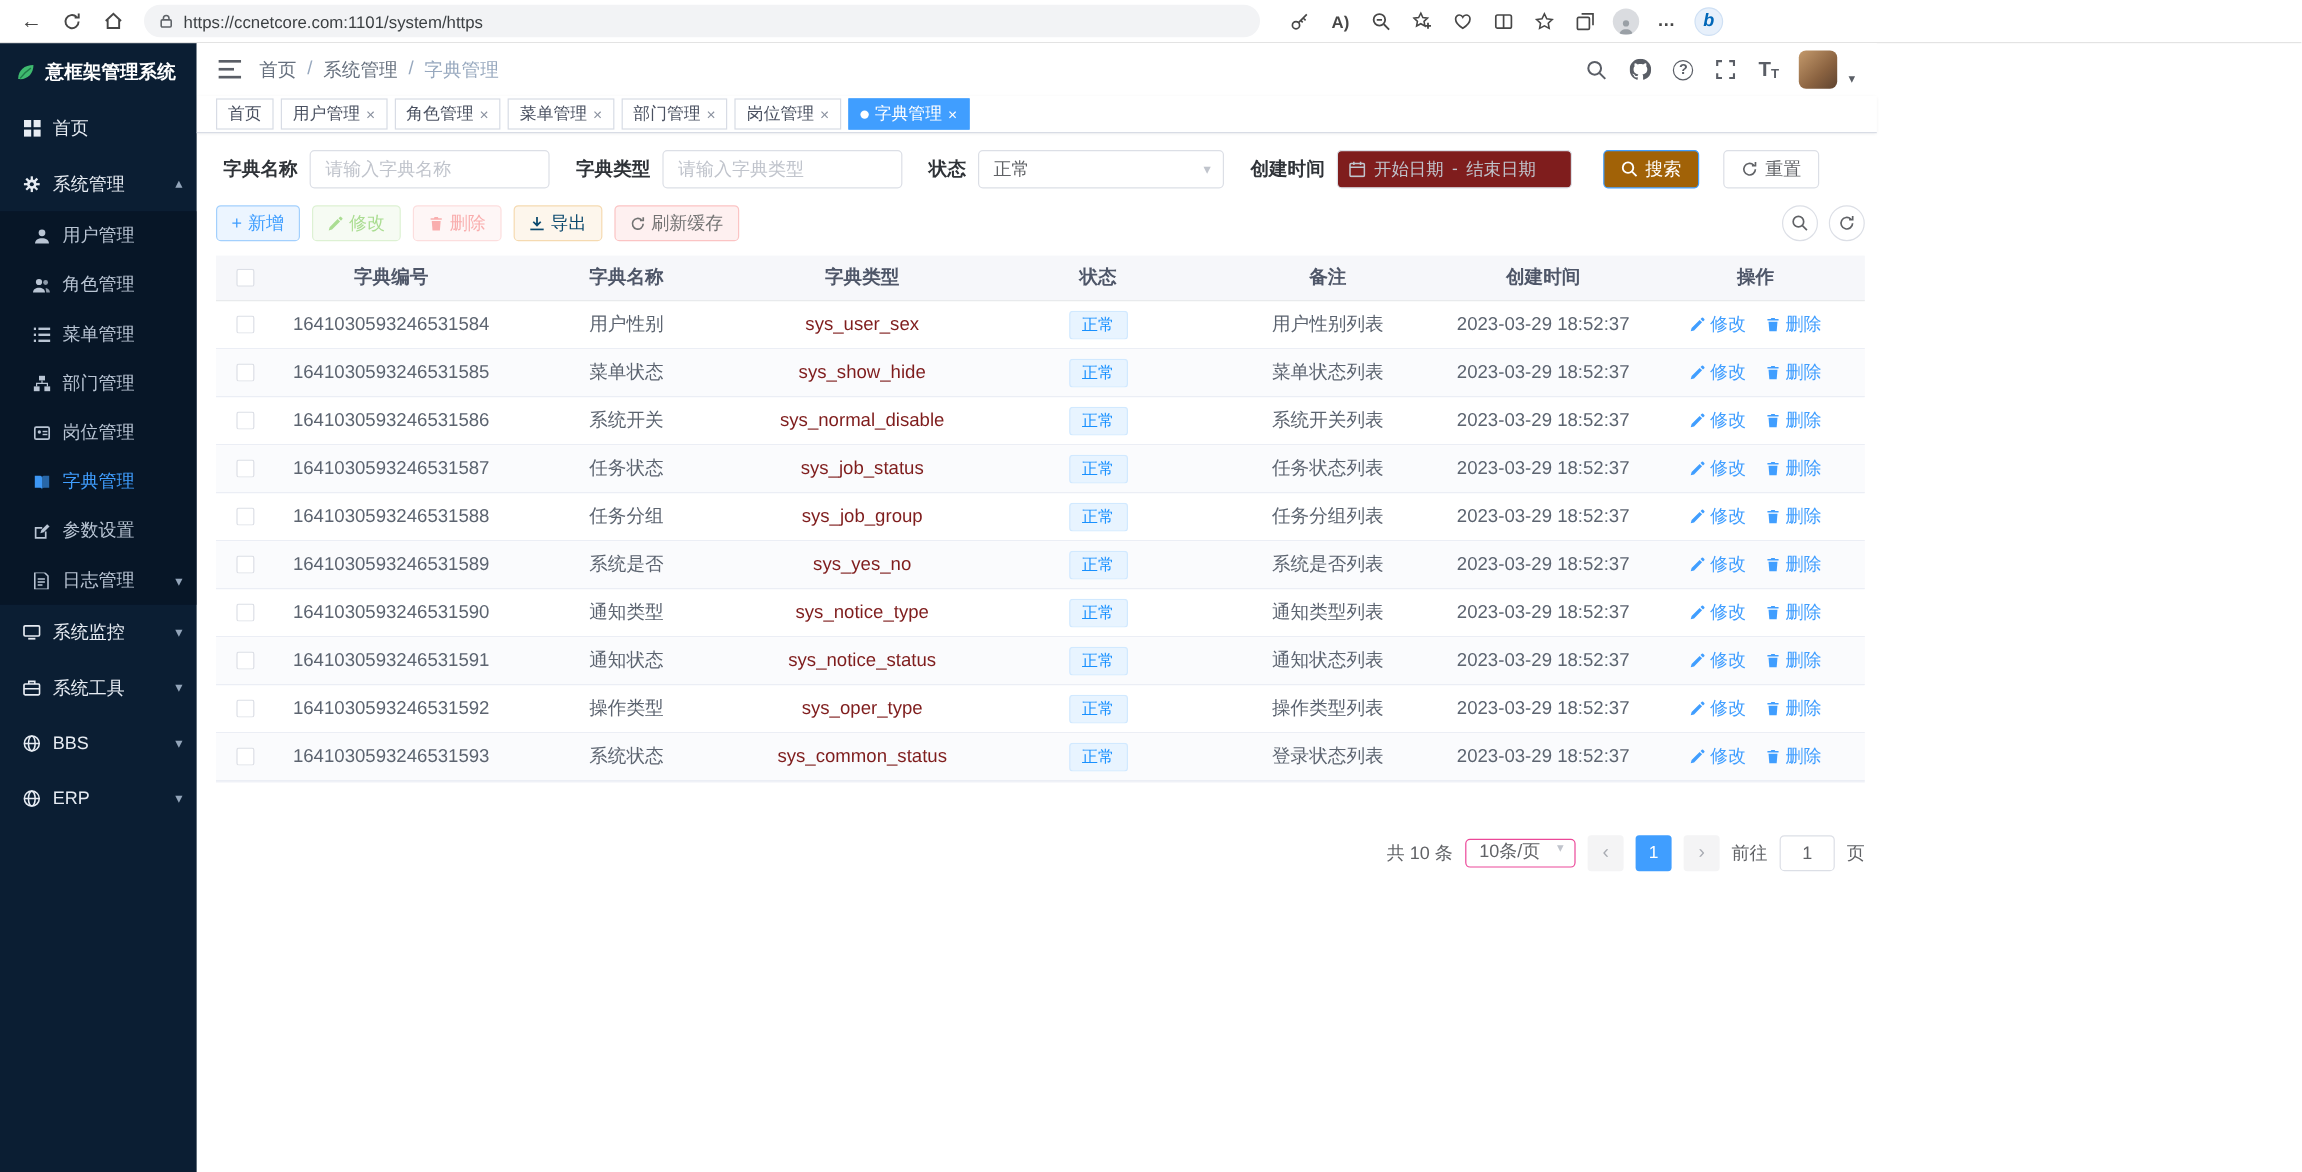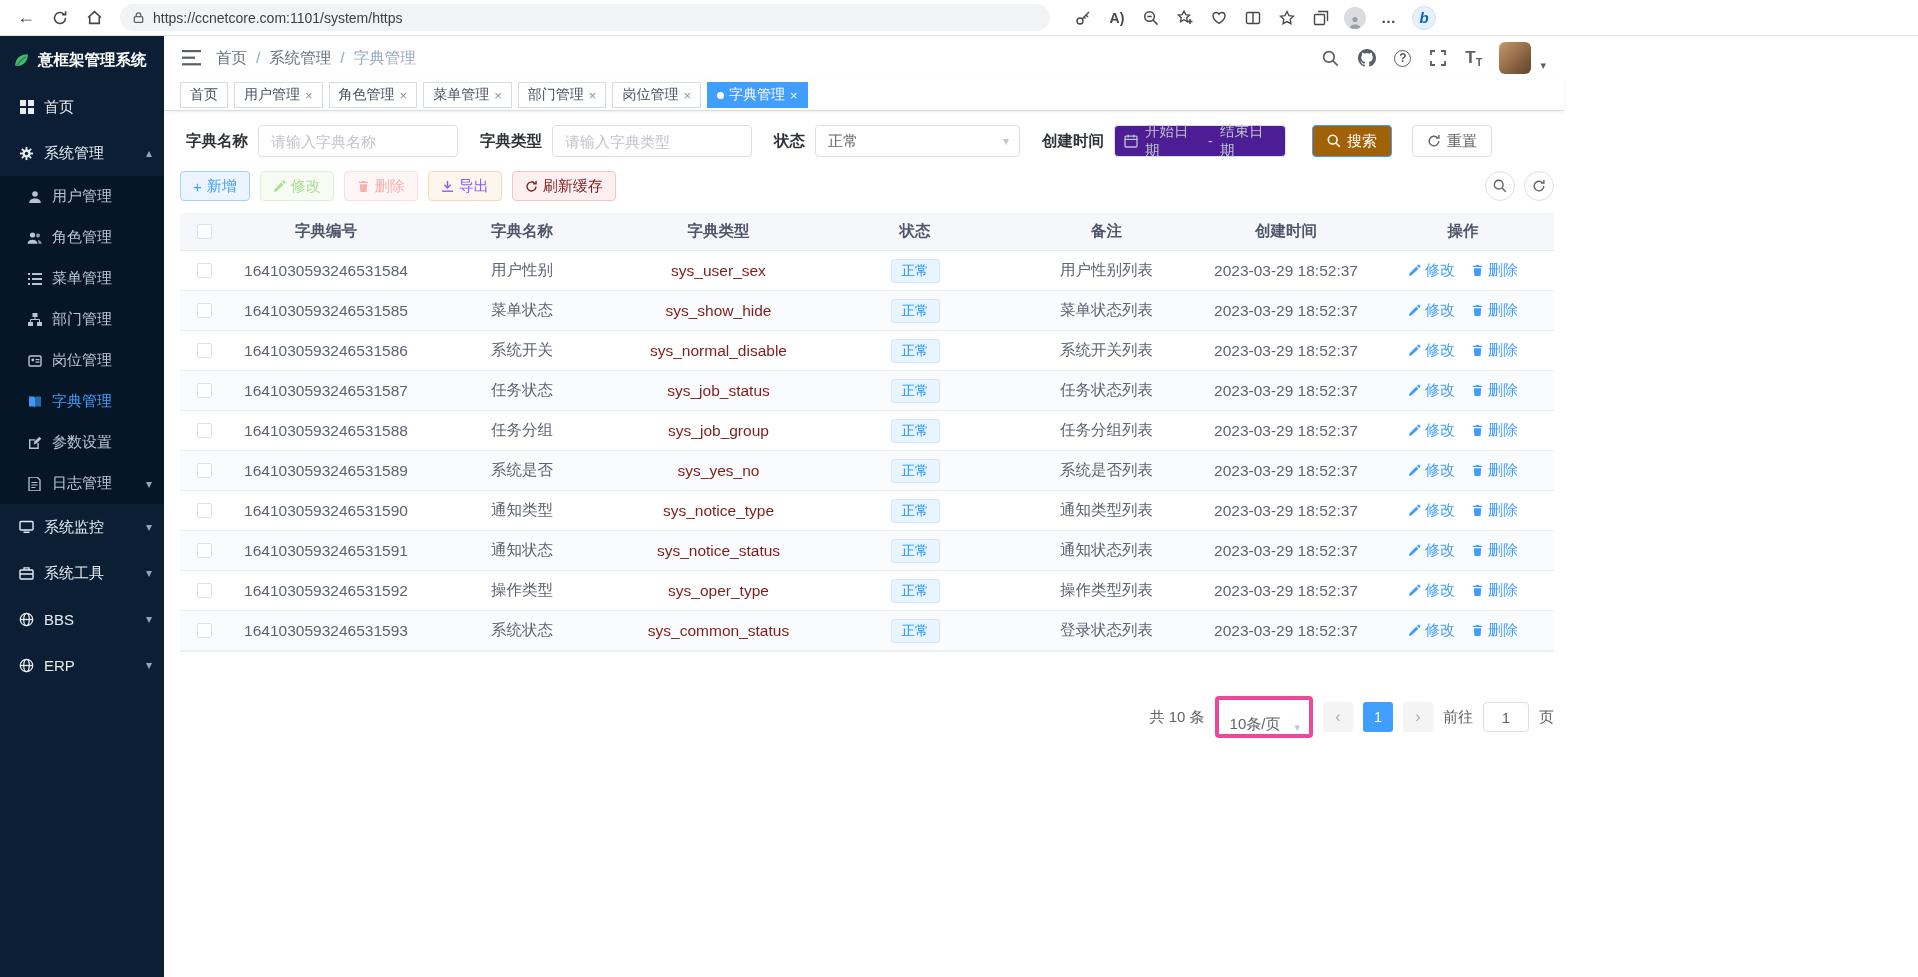--- a/index.html
+++ b/index.html
@@ -57,50 +57,50 @@
 
   
   .content{padding:14px 0 0 16px}
   .filters{display:flex;align-items:center;margin-bottom:14px;font-size:15.5px}
   .f-label{font-weight:bold;color:#2f3338;margin:0 10px 0 22px;white-space:nowrap}
   .f-label:first-child{margin-left:6px}
   .f-input{width:200px;height:32px;border:1px solid #dcdfe6;border-radius:4px;padding:0 12px;font-size:15px;color:#606266;background:#fff;outline:none}
   .f-input::placeholder{color:#c0c4cc}
   .f-select{width:205px;height:32px;border:1px solid #dcdfe6;border-radius:4px;background:#fff;display:flex;align-items:center;justify-content:space-between;padding:0 10px 0 12px;color:#606266;font-size:15px;cursor:pointer}
   .f-select .caret2{color:#c0c4cc;font-size:12px}
-  .f-date{width:172px;height:32px;border:1px solid #dcdfe6;border-radius:4px;background:#4c1d95;display:flex;align-items:center;gap:7px;padding:0 9px;color:#c0c4cc;font-size:14.5px}
+  .f-date{width:196px;height:32px;border:1px solid #dcdfe6;border-radius:4px;background:#7f1d1d;display:flex;align-items:center;gap:7px;padding:0 9px;color:#c0c4cc;font-size:14.5px}
   .btn{height:32px;border-radius:4px;display:inline-flex;align-items:center;gap:6px;padding:0 14px;font-size:15px;cursor:pointer;border:1px solid transparent}
   .btn-search{background:#a16207;border-color:#409eff;color:#fff;margin-left:26px}
   .btn-reset{background:#fff;border-color:#dcdfe6;color:#606266;margin-left:20px}
 
   .toolbar{display:flex;align-items:center;gap:10px;width:1374px;margin-bottom:12px}
   .tb{height:30px;border-radius:4px;padding:0 12px;display:inline-flex;align-items:center;gap:5px;font-size:15px;border:1px solid;cursor:pointer}
   .tb.add{color:#409eff;background:#ecf5ff;border-color:#a3d0fd}
   .tb.edit{color:#67c23a;background:#f0f9eb;border-color:#c2e7b0;opacity:.55;cursor:not-allowed}
   .tb.del{color:#f56c6c;background:#fef0f0;border-color:#fbc4c4;opacity:.55;cursor:not-allowed}
-  .tb.exp{color:#8b5cf6;background:#fdf6ec;border-color:#f5dab1}
-  .tb.cache{color:#7f1d1d;background:#fef0f0;border-color:#fbc4c4}
+  .tb.exp{color:#0c4a6e;background:#fdf6ec;border-color:#f5dab1}
+  .tb.cache{color:#737373;background:#fef0f0;border-color:#fbc4c4}
   .tool-right{margin-left:auto;display:flex;gap:9px}
   .circle-btn{width:30px;height:30px;border-radius:50%;border:1px solid #dcdfe6;background:#fff;color:#606266;display:flex;align-items:center;justify-content:center;cursor:pointer}
 
   
   .table{width:1374px;font-size:15.5px;border-bottom:1px solid #ebeef5}
   .thead{display:flex;height:38px;align-items:center;background:#f6f7fa;border-bottom:1px solid #e8eaec;color:#4e5668;font-weight:bold}
   .tr{display:flex;height:40px;align-items:center;border-bottom:1px solid #ebeef5;color:#5c6470}
   .tr:nth-child(even){background:#fafbfd}
   .th,.td{display:flex;align-items:center;justify-content:center;text-align:center;overflow:hidden;white-space:nowrap}
   .c0{width:48px}.c1{width:196px}.c2{width:196px}.c3{width:197px}.c4{width:196px}.c5{width:187px}.c6{width:172px}.c7{width:182px}
   .checkbox{width:15px;height:15px;border:1px solid #dcdfe6;border-radius:2px;background:#fff;cursor:pointer}
   .type-link{color:#7f1d1d;cursor:pointer;text-decoration:none}
   .tag{background:#e8f4ff;color:#1890ff;border:1px solid #d1e9ff;border-radius:3px;padding:1px 10px;font-size:13.5px;line-height:20px}
   .op{color:#409eff;display:inline-flex;align-items:center;gap:4px;margin:0 8px;font-size:15px;cursor:pointer;text-decoration:none}
 
   
   .pagination{width:1374px;display:flex;justify-content:flex-end;align-items:center;gap:10px;margin-top:44px;font-size:15px;color:#606266}
-  .mini-select{height:42px;border:4px solid #ec4899;border-radius:4px;background:#fff;display:flex;align-items:flex-end;gap:14px;padding:0 9px 0 11px;color:#606266;cursor:pointer}
+  .mini-select{height:24px;border:1px solid #ec4899;border-radius:4px;background:#fff;display:flex;align-items:flex-start;gap:14px;padding:0 9px 0 11px;color:#606266;cursor:pointer}
   .mini-select .caret2{color:#c0c4cc;font-size:11px}
   .pg-btn{min-width:30px;height:30px;border-radius:3px;background:#f4f4f5;color:#a8abb2;display:flex;align-items:center;justify-content:center;font-size:16px;cursor:pointer}
   .pg-btn.active{background:#409eff;color:#fff;font-size:14.5px;cursor:default}
   .goto-input{width:46px;height:30px;border:1px solid #dcdfe6;border-radius:4px;text-align:center;font-size:15px;color:#606266;outline:none}
 </style>
 </head>
 <body>
 
 <div class="chrome">
   <span class="chrome-btn">←</span>

